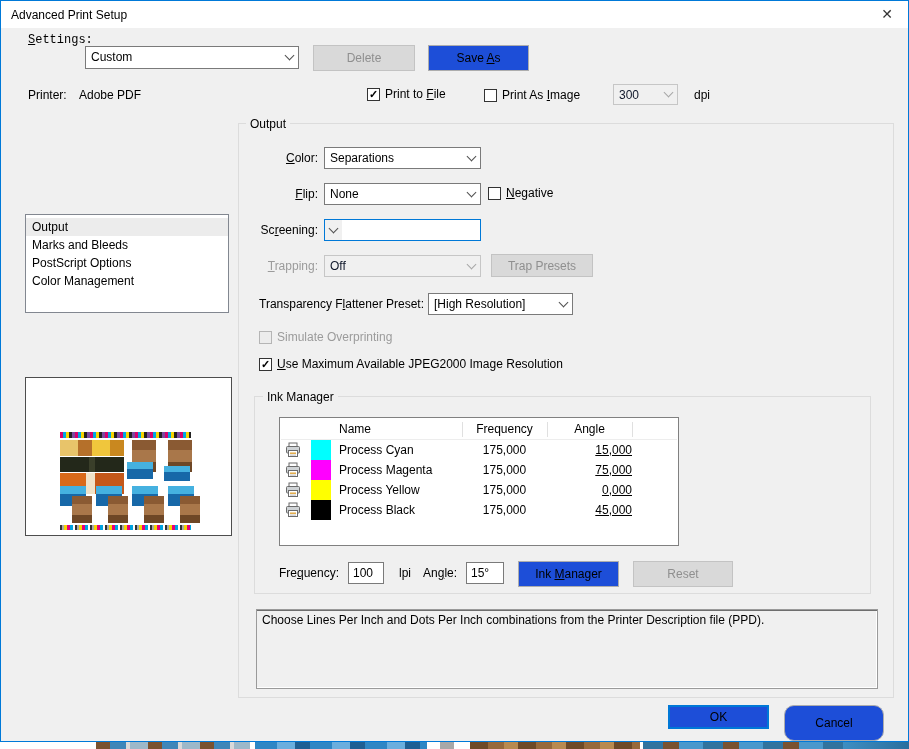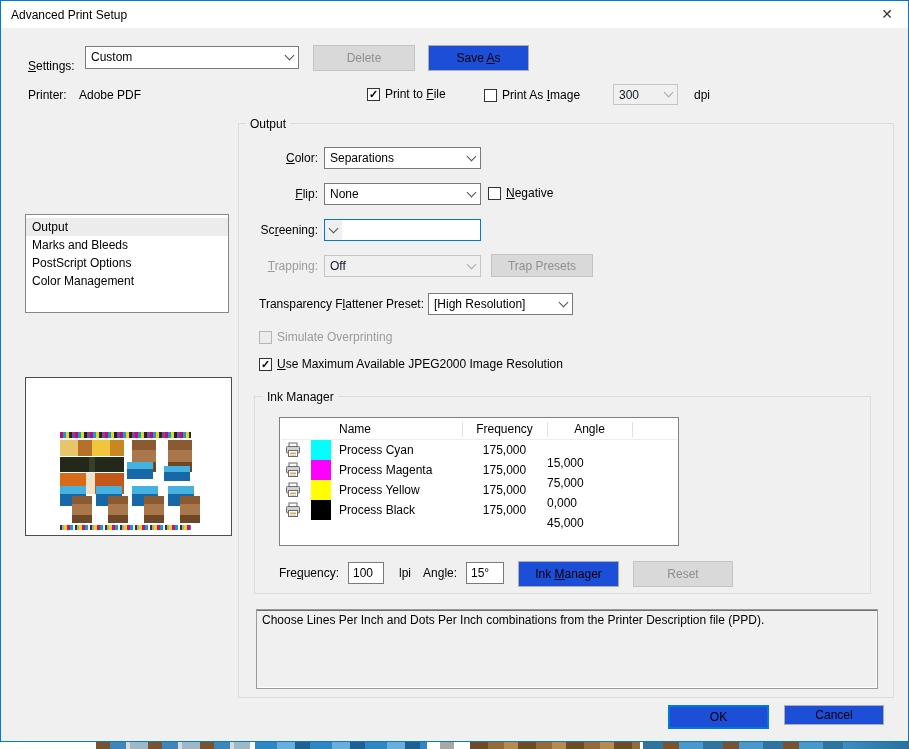--- a/index.html
+++ b/index.html
@@ -66,21 +66,21 @@
               background:#fff; border:1px solid #808080; }
   .inktable .hsep { position:absolute; top:4px; height:15px; width:1px; background:#e0e0e0; }
   .inktable .hline { position:absolute; left:1px; right:1px; top:21px; height:1px; background:#ededed; }
   .inktable .hcell { position:absolute; top:4px; font-size:12px; }
   .irow { position:absolute; left:0; width:398px; height:20px; }
   .irow .picon { position:absolute; left:5px; top:2px; }
   .irow .sw { position:absolute; left:31px; top:0; width:20px; height:20px; }
   .sw0 { background:#00ffff; } .sw1 { background:#ff00ff; } .sw2 { background:#ffff00; } .sw3 { background:#000000; }
   .irow .iname { position:absolute; left:59px; top:3px; }
   .irow .ifreq { position:absolute; left:182px; top:3px; width:85px; text-align:center; }
-  .irow .iang { position:absolute; left:267px; top:16px; width:85px; text-align:left; }
+  .irow .iang { position:absolute; left:267px; top:3px; width:85px; text-align:right;text-decoration:underline; }
 
   .tinput { position:absolute; border:1px solid #7a7a7a; background:#fff; font-family:"Liberation Sans",sans-serif;
             font-size:12px; padding:0 0 0 4px; }
 
   .descbox { position:absolute; left:255px; top:608px; width:622px; height:80px; background:#f0f0f0;
              border:1px solid #9a9a9a; box-shadow: inset 0 1px 0 #6e6e6e, inset -1px -1px 0 #ffffff;
              padding:3px 5px; }
 
   
   .preview { position:absolute; left:24px; top:376px; width:207px; height:159px;
@@ -106,21 +106,21 @@
 <body>
 
 <div class="screen">
   <div class="dialog">
 
     <div class="titlebar">
       <span class="title">Advanced Print Setup</span>
       <span class="close">✕</span>
     </div>
 
-    <span class="pos lbl" style="left:27px;top:58px;"><span></span><span class="u">S</span><span>ettings:</span></span>
+    <span class="pos lbl" style="left:27px;top:32px;font-family:Liberation Mono, monospace;"><span></span><span class="u">S</span><span>ettings:</span></span>
     <div class="combo" style="left:84px;top:45px;width:214px;height:23px;">
       <span class="ctext">Custom</span>
       <span class="cbtn">
           <i class="chev"></i>
         </span>
     </div>
     <div class="btn disabled" style="left:312px;top:44px;width:102px;height:26px;">Delete</div>
     <div class="btn" style="left:427px;top:44px;width:101px;height:26px;">
         <span class="lbl"><span>Save </span><span class="u">A</span><span>s</span></span>
       </div>
@@ -301,21 +301,21 @@
     <div class="btn" style="left:517px;top:560px;width:101px;height:26px;">
         <span class="lbl"><span>Ink </span><span class="u">M</span><span>anager</span></span>
       </div>
     <div class="btn disabled" style="left:632px;top:560px;width:100px;height:26px;">Reset</div>
 
     <div class="descbox">
       <span>Choose Lines Per Inch and Dots Per Inch combinations from the Printer Description file (PPD).</span>
     </div>
 
     <div class="btn default" style="left:667px;top:704px;width:101px;height:24px;">OK</div>
-    <div class="btn" style="left:783px;top:704px;width:100px;height:20px;">Cancel</div>
+    <div class="btn" style="left:783px;top:704px;width:100px;height:36px;border-radius:10px;">Cancel</div>
   </div>
 
   <div class="bgstrip" style="left:96px;width:154px;background:repeating-linear-gradient(90deg,#7a5230 0 14px,#3f86b8 14px 30px,#d9d9d9 30px 34px,#9db8c9 34px 52px);"></div>
   <div class="bgstrip" style="left:255px;width:172px;background:repeating-linear-gradient(90deg,#2e86c4 0 22px,#6aaede 22px 40px,#1f5f93 40px 55px);"></div>
   <div class="bgstrip" style="left:440px;width:14px;background:#a8a8a8;"></div>
   <div class="bgstrip" style="left:470px;width:170px;background:repeating-linear-gradient(90deg,#6e4a28 0 18px,#97693b 18px 34px,#b88a50 34px 48px);"></div>
   <div class="bgstrip" style="left:643px;width:200px;background:repeating-linear-gradient(90deg,#32739e 0 20px,#7a5230 20px 36px,#4a98cc 36px 60px);"></div>
   <div class="bgstrip" style="left:843px;width:66px;background:linear-gradient(90deg,#3e8ec2,#2a6f9e);"></div>
 </div>
 

